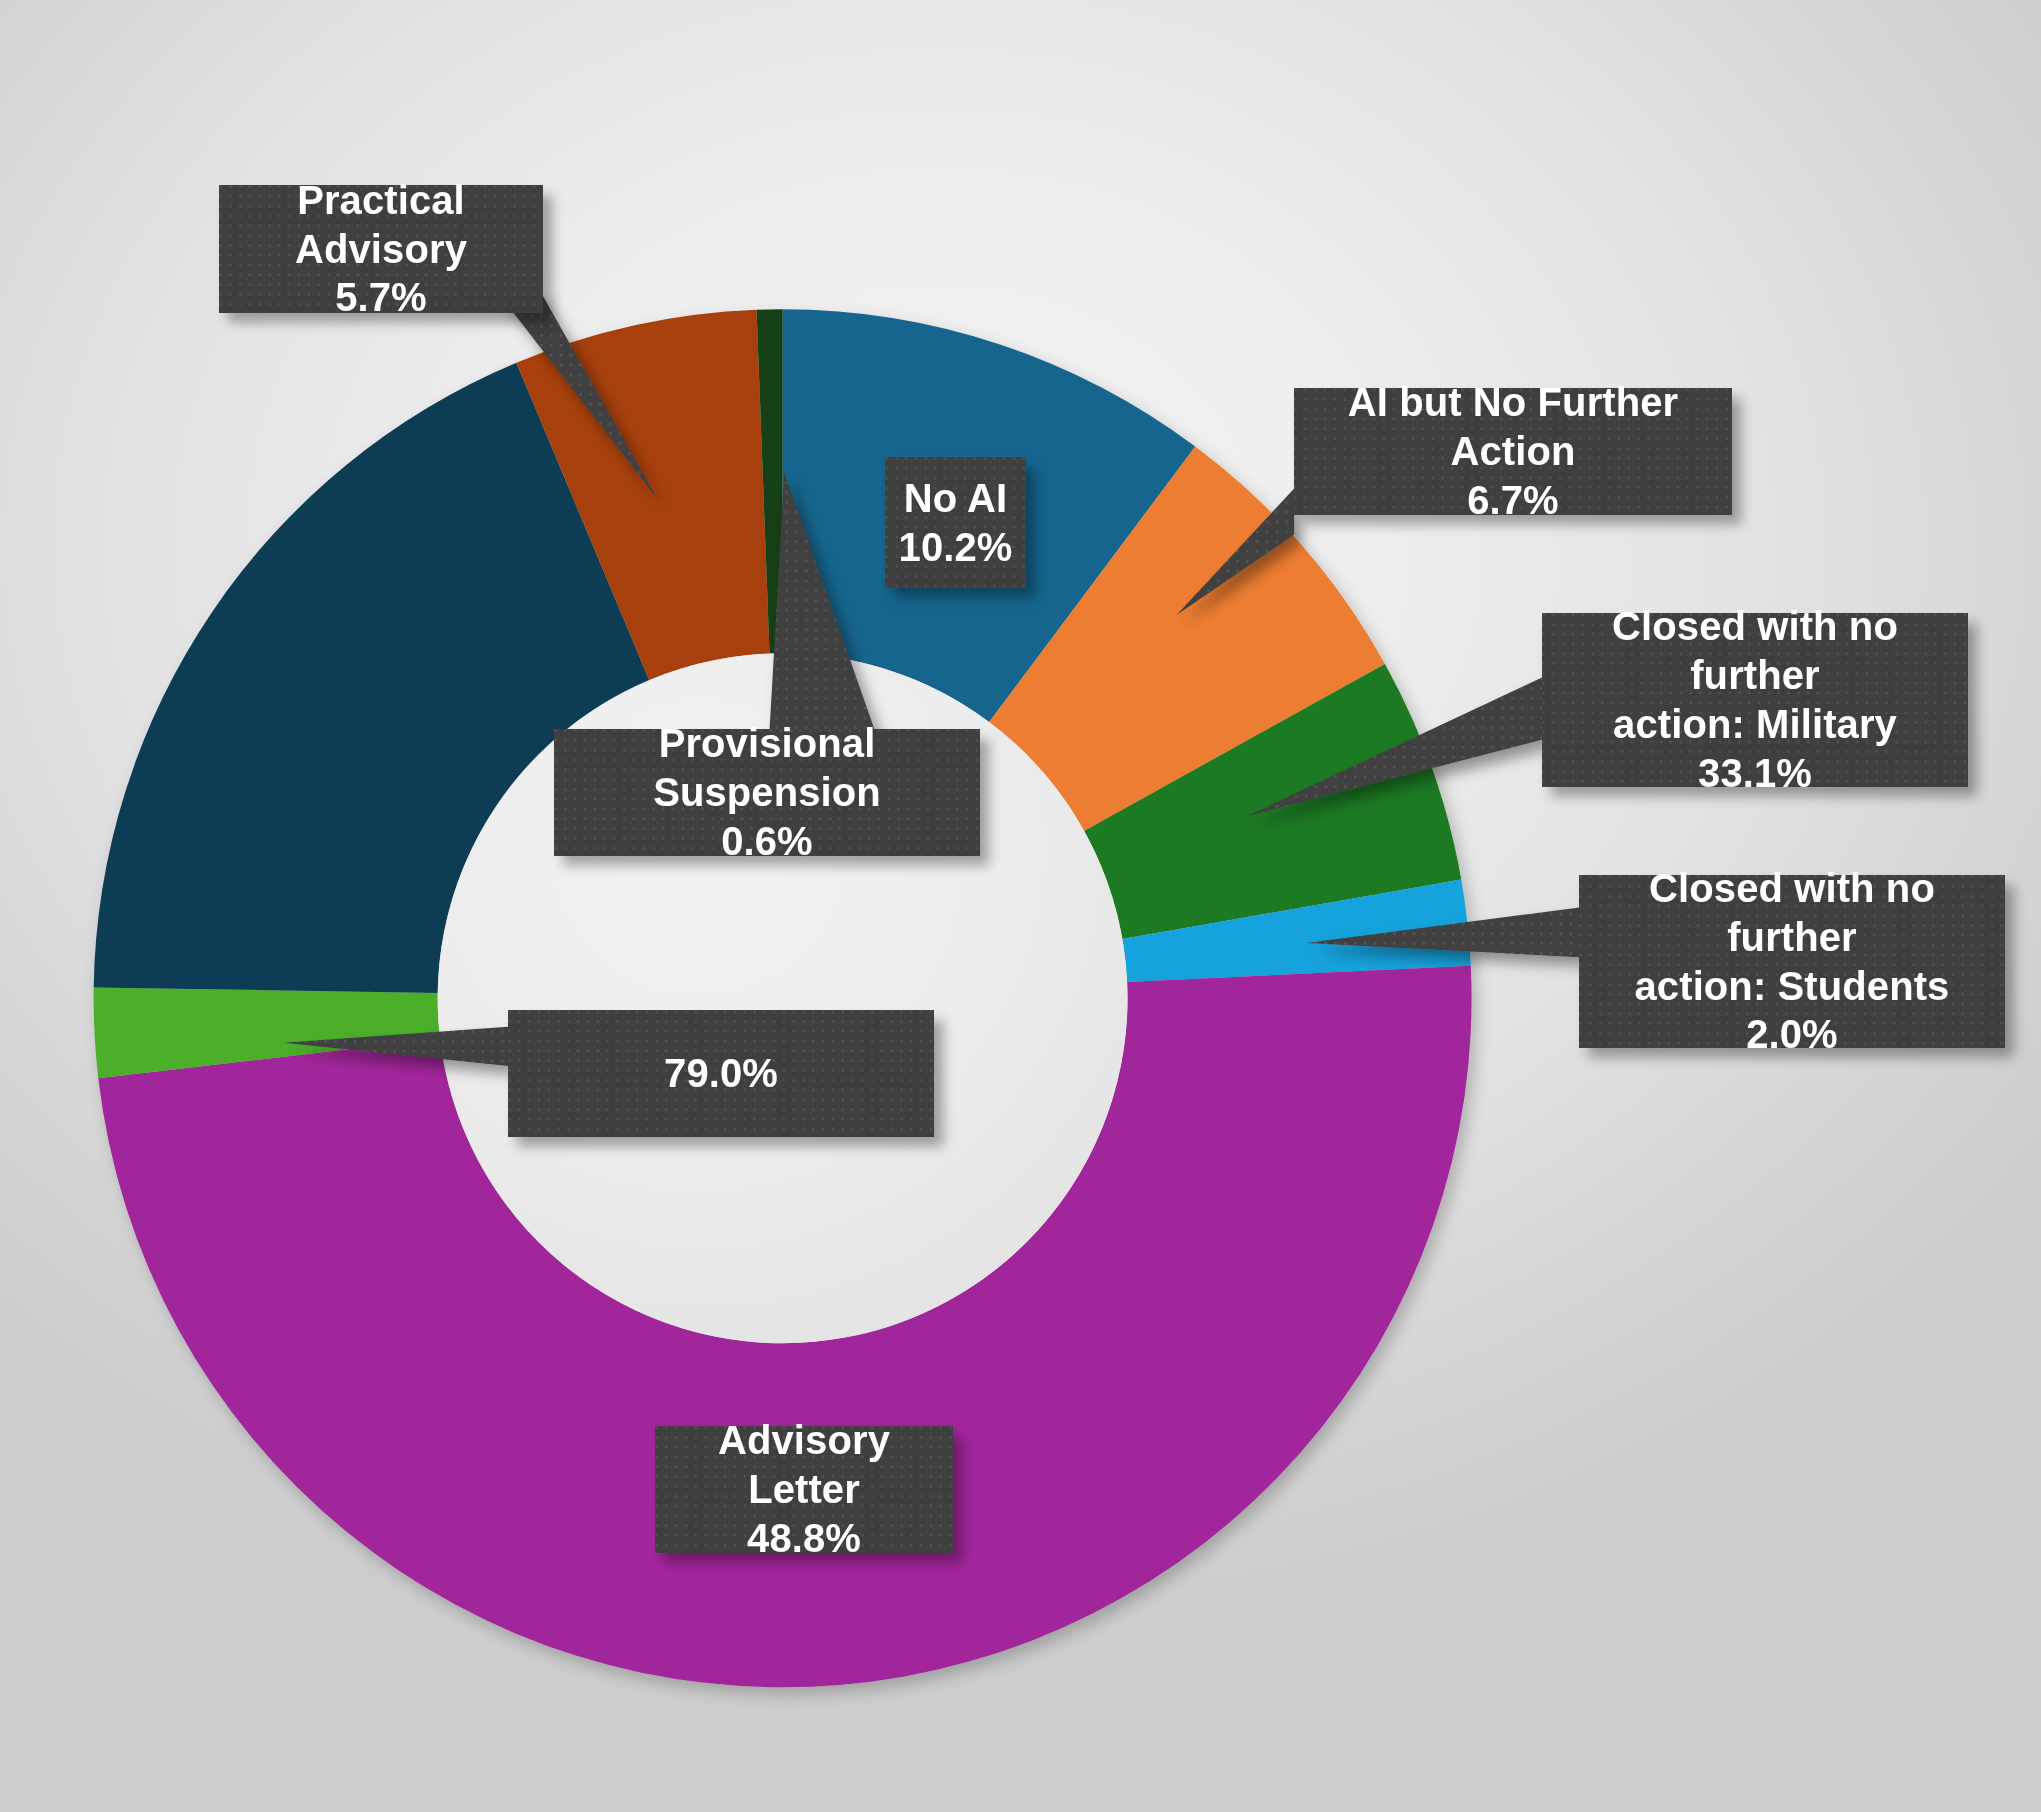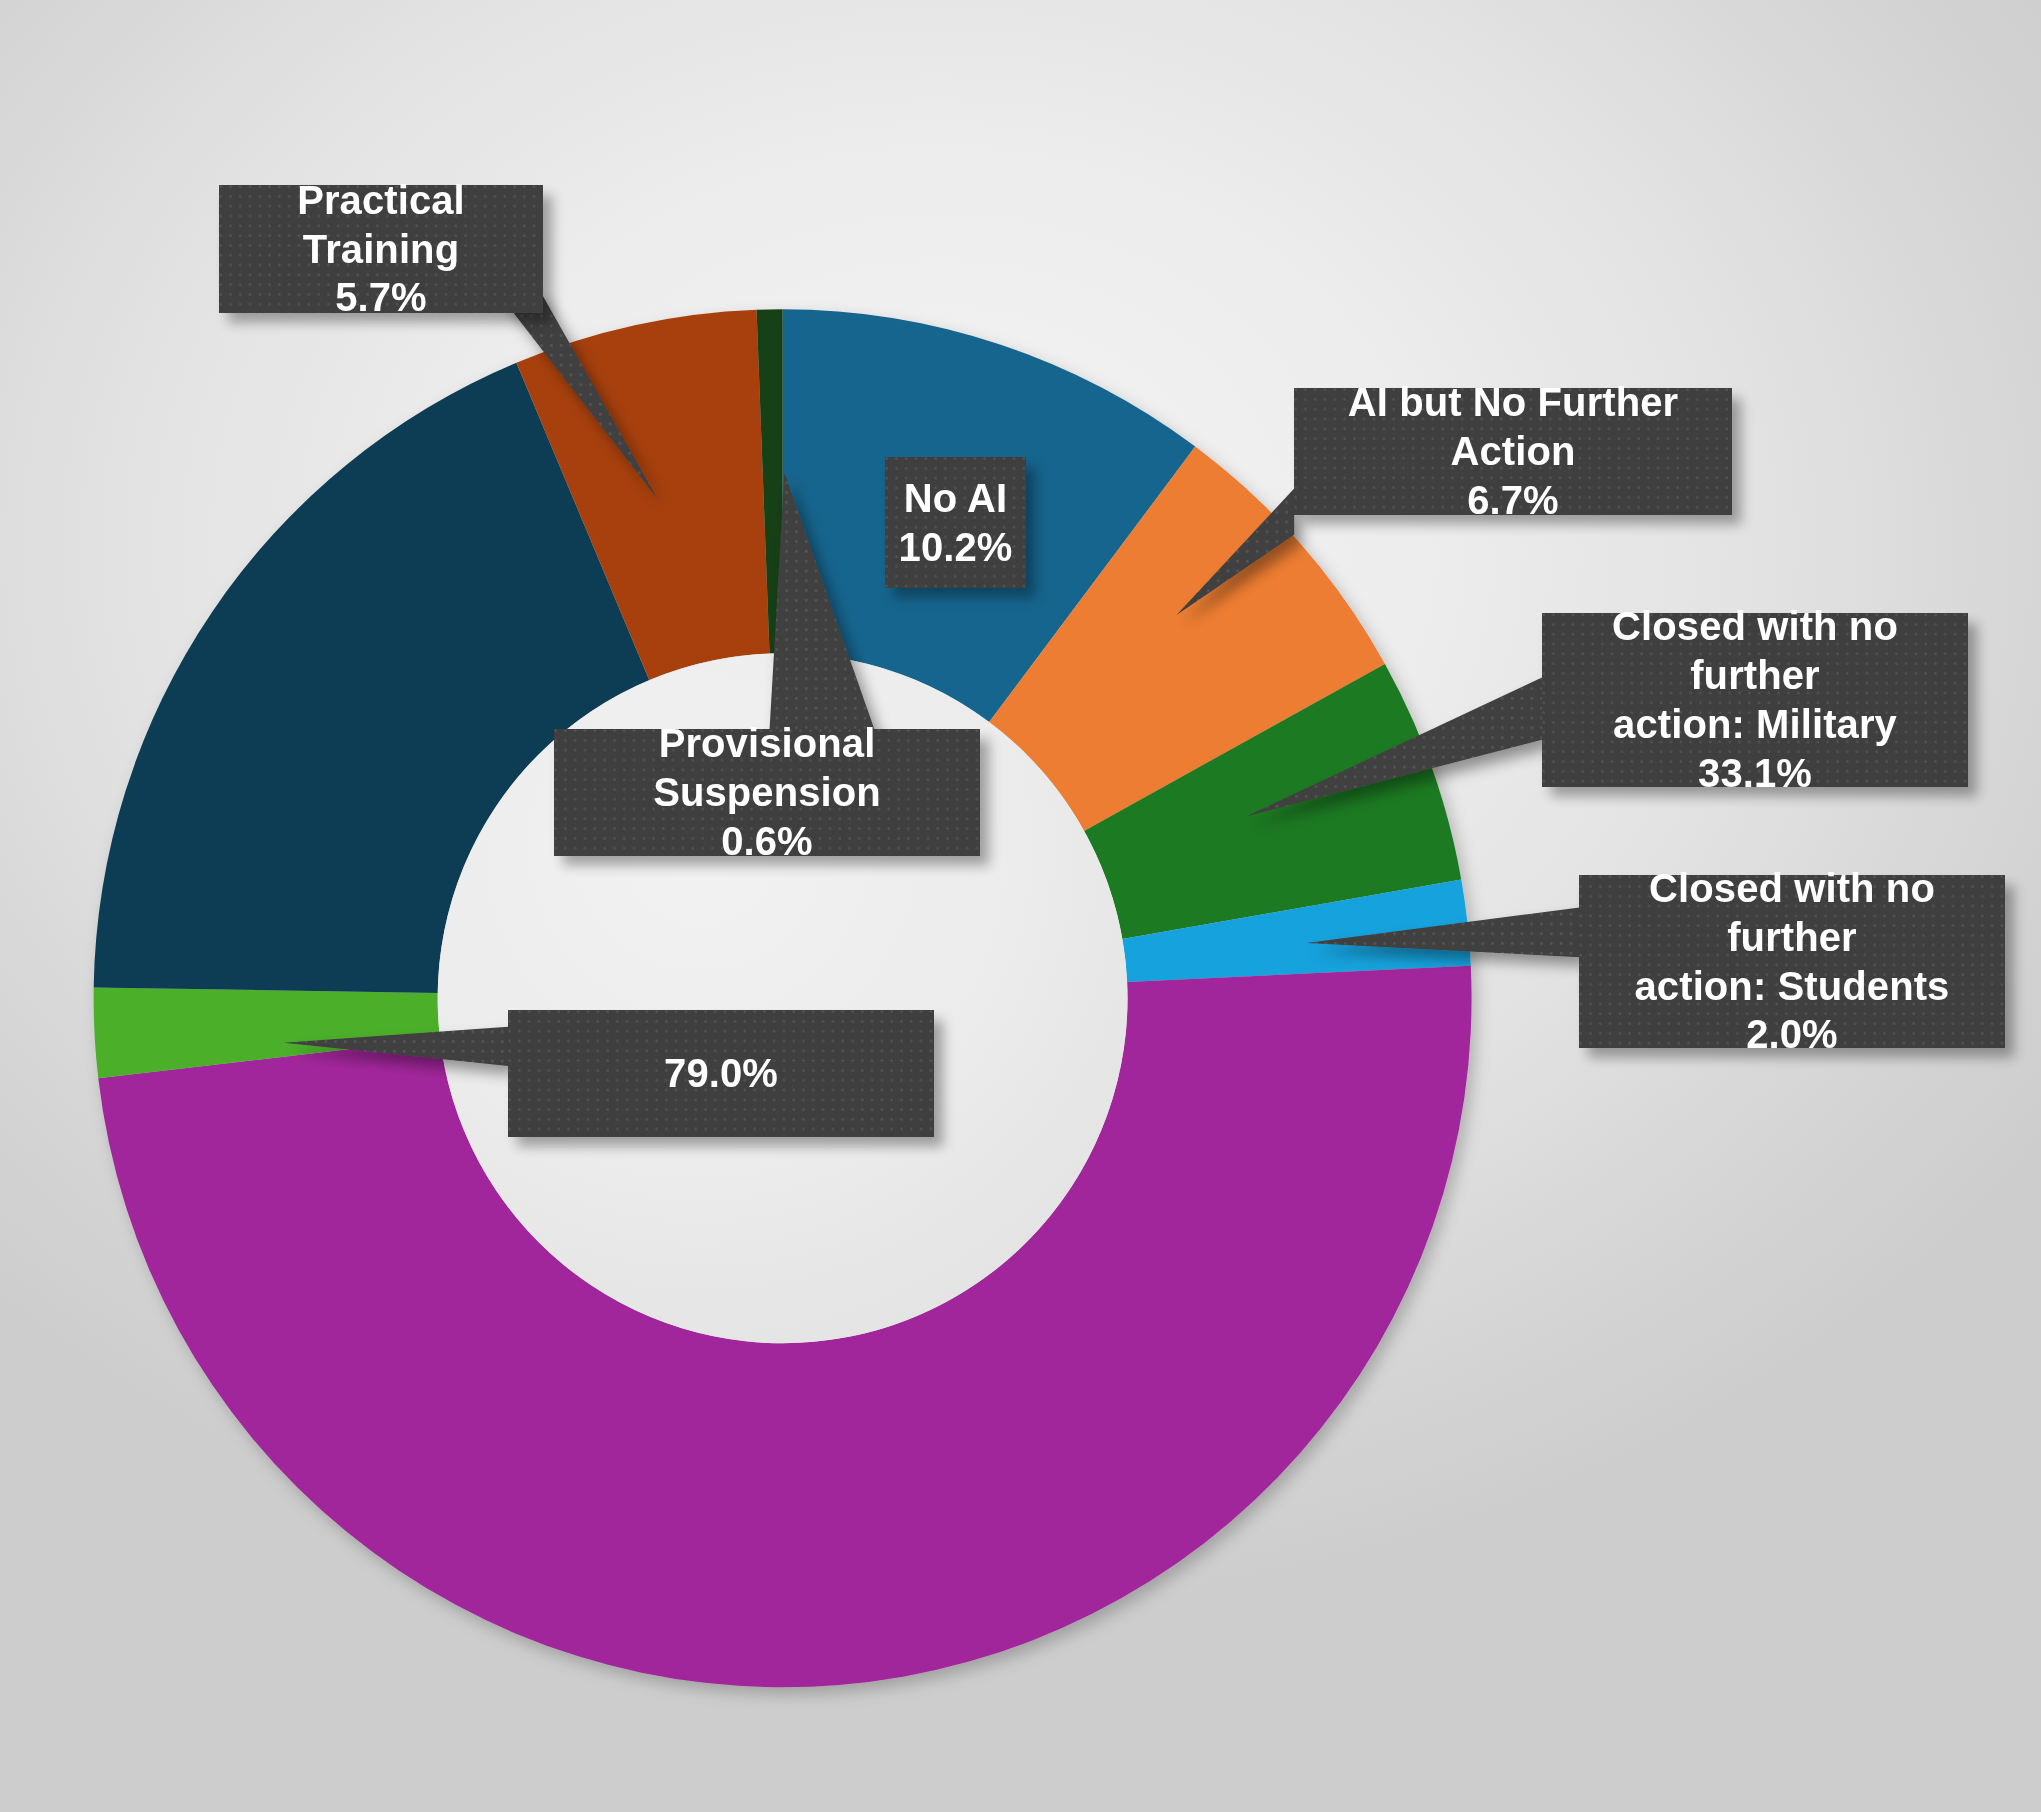--- a/index.html
+++ b/index.html
@@ -104,21 +104,21 @@
       <polygon points="560,330 608,330 738,560" fill="url(#dotTex)"></polygon>
       <polygon points="860,878 1002,878 880,530" fill="url(#dotTex)"></polygon>
       <polygon points="1452,548 1452,600 1320,690" fill="url(#dotTex)"></polygon>
       <polygon points="1730,760 1730,830 1398,916" fill="url(#dotTex)"></polygon>
       <polygon points="1772,1018 1772,1074 1466,1058" fill="url(#dotTex)"></polygon>
       <polygon points="570,1152 570,1196 318,1170" fill="url(#dotTex)"></polygon>
     </g>
   </svg>
 
   <div class="callout" id="lbl-practical-training">
-    <span class="cl-title">Practical Training</span>
+    <span class="cl-title">Practical Advisory</span>
     <span class="cl-value">5.7%</span>
   </div>
 
 
   <div class="callout" id="lbl-no-ai">
     <span class="cl-title">No AI</span>
     <span class="cl-value">10.2%</span>
   </div>
 
   <div class="callout" id="lbl-ai-no-further">
@@ -140,15 +140,19 @@
 
   <div class="callout" id="lbl-provisional">
     <span class="cl-title">Provisional Suspension</span>
     <span class="cl-value">0.6%</span>
   </div>
 
   <div class="callout" id="lbl-online-tutorial">
     <span class="cl-value">79.0%</span>
   </div>
 
+  <div class="callout" id="lbl-advisory-letter">
+    <span class="cl-title">Advisory Letter</span>
+    <span class="cl-value">48.8%</span>
+  </div>
 
 </div>
 
 
 </body></html>

